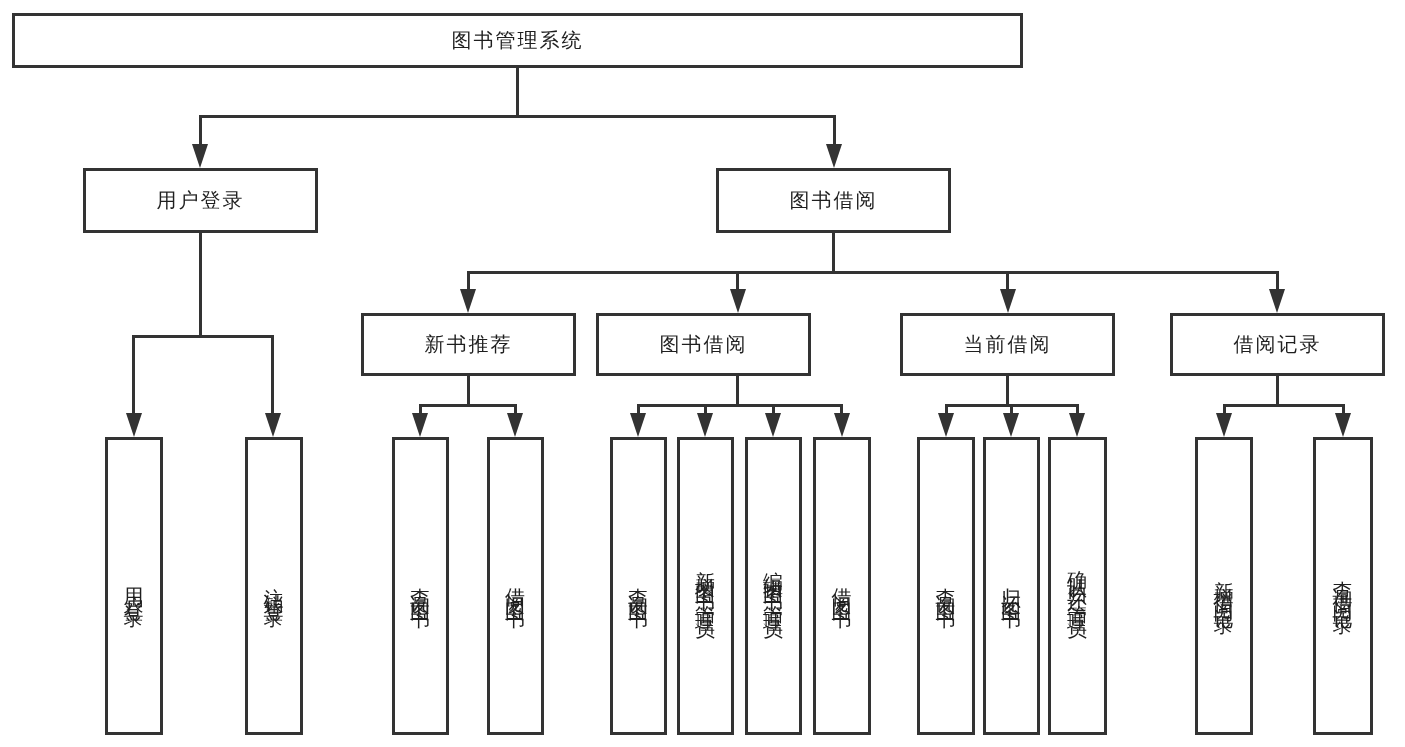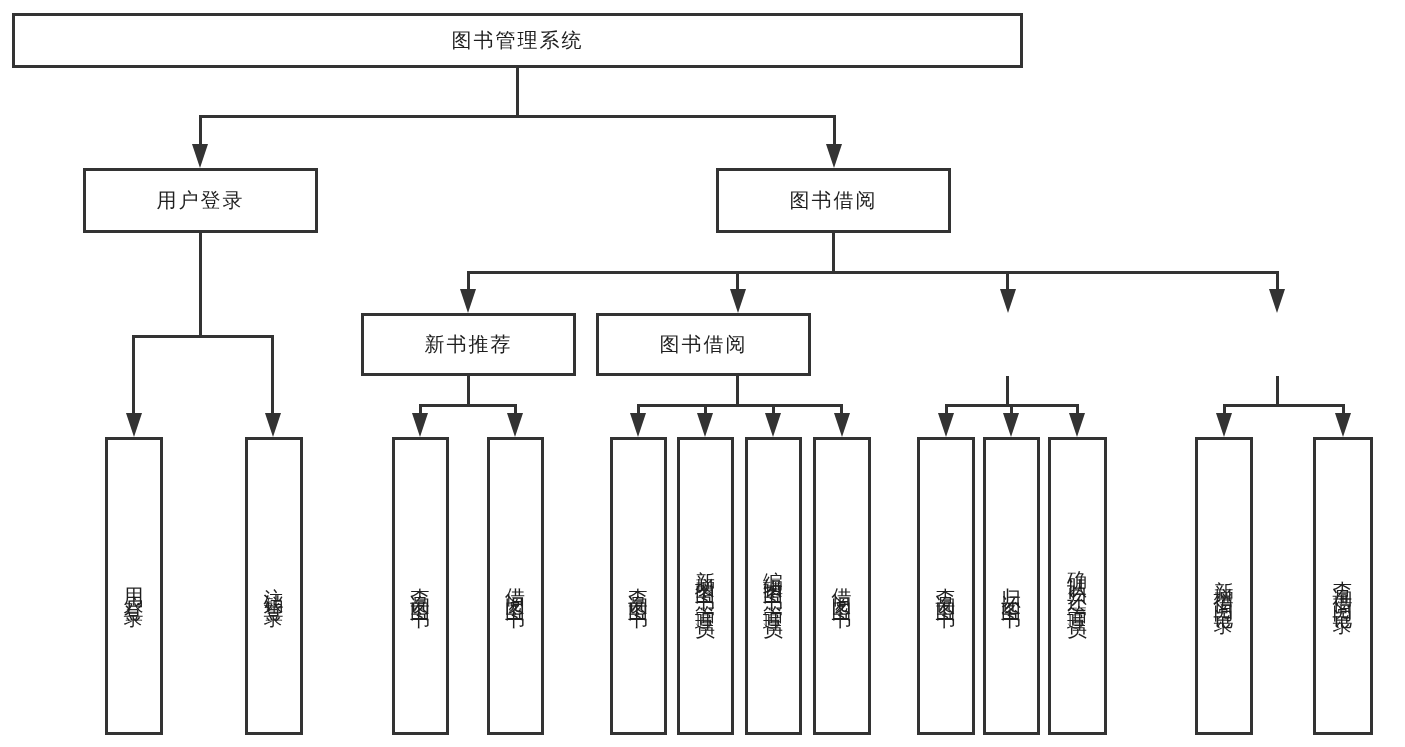--- a/index.html
+++ b/index.html
@@ -75,20 +75,26 @@
   <div class="arrow" style="left:730px;top:289px"></div>
   <div class="arrow" style="left:1000px;top:289px"></div>
   <div class="arrow" style="left:1269px;top:289px"></div>
 
   <div class="box" style="left:361px;top:313px;width:215px;height:63px">
     <span class="hlabel">新书推荐</span>
   </div>
   <div class="box" style="left:596px;top:313px;width:215px;height:63px">
     <span class="hlabel">图书借阅</span>
   </div>
+  <div class="box" style="left:900px;top:313px;width:215px;height:63px">
+    <span class="hlabel">当前借阅</span>
+  </div>
+  <div class="box" style="left:1170px;top:313px;width:215px;height:63px">
+    <span class="hlabel">借阅记录</span>
+  </div>
 
   <div class="line v" style="left:467px;top:376px;height:31px"></div>
   <div class="line h" style="left:419px;top:404px;width:98px"></div>
   <div class="line v" style="left:419px;top:404px;height:12px"></div>
   <div class="line v" style="left:514px;top:404px;height:12px"></div>
   <div class="arrow" style="left:412px;top:413px"></div>
   <div class="arrow" style="left:507px;top:413px"></div>
 
   <div class="line v" style="left:736px;top:376px;height:31px"></div>
   <div class="line h" style="left:637px;top:404px;width:206px"></div>

